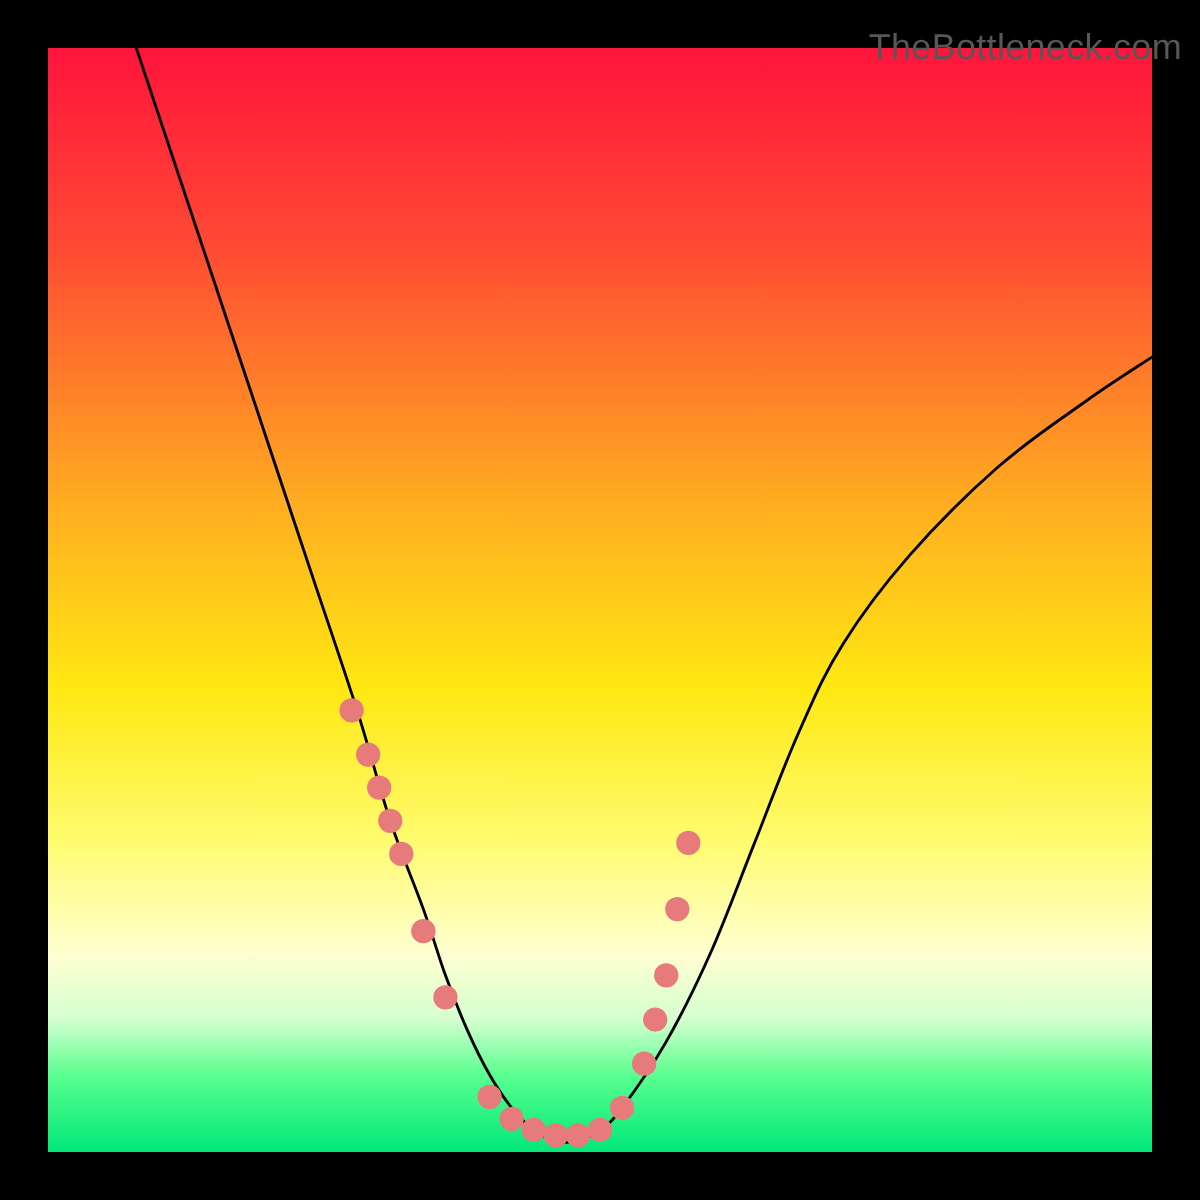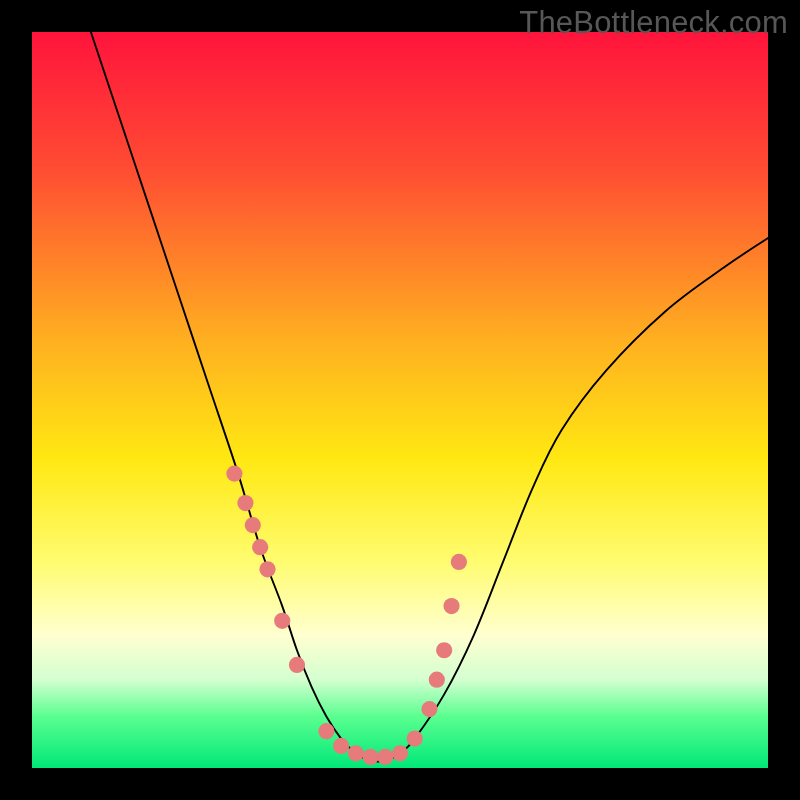--- a/index.html
+++ b/index.html
@@ -5,24 +5,24 @@
   * { margin: 0; padding: 0; box-sizing: border-box; }
   html, body { width: 800px; height: 800px; overflow: hidden; background: #000; }
   .frame {
     position: relative;
     width: 800px;
     height: 800px;
     background: #000;
   }
   .watermark {
     position: absolute;
-    top: 5px;
+    top: 18px;
     right: 12px;
     font-family: Arial, Helvetica, sans-serif;
-    font-size: 31px;
+    font-size: 24px;
     font-weight: 500;
     color: #575757;
     letter-spacing: 0.2px;
     z-index: 10;
   }
   .plot {
     position: absolute;
     left: 32px;
     top: 32px;
     width: 736px;

